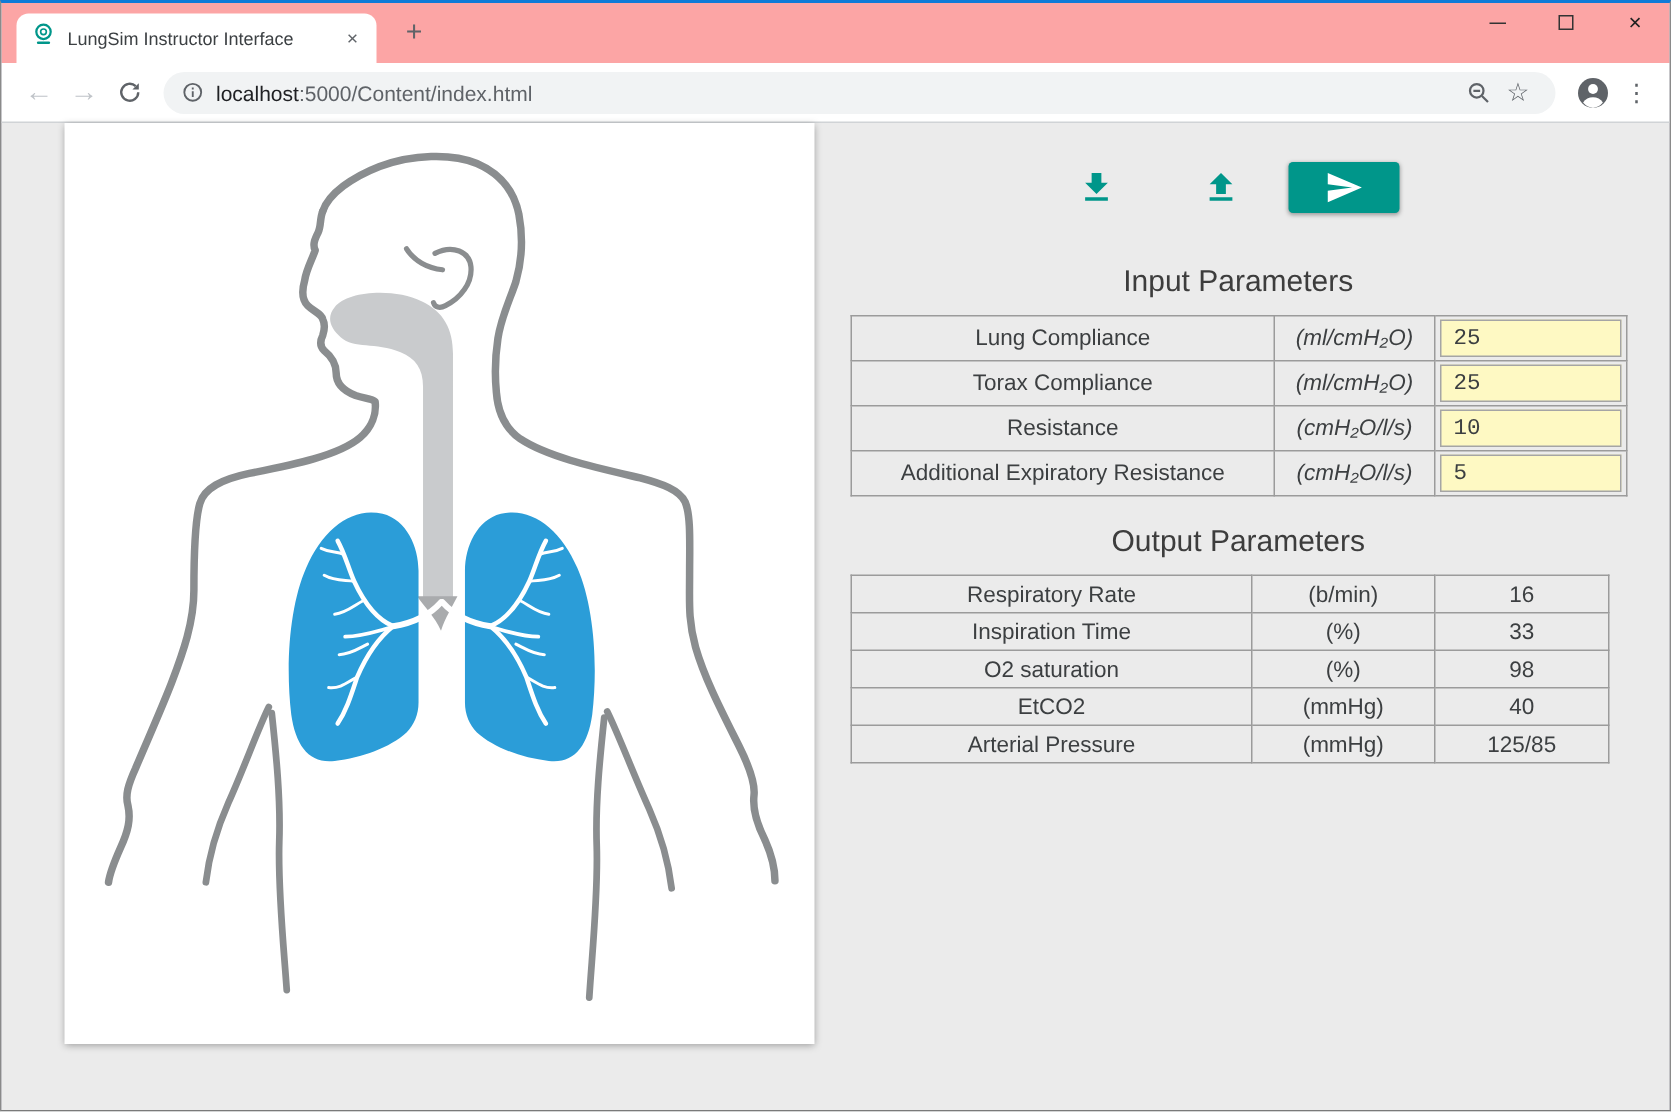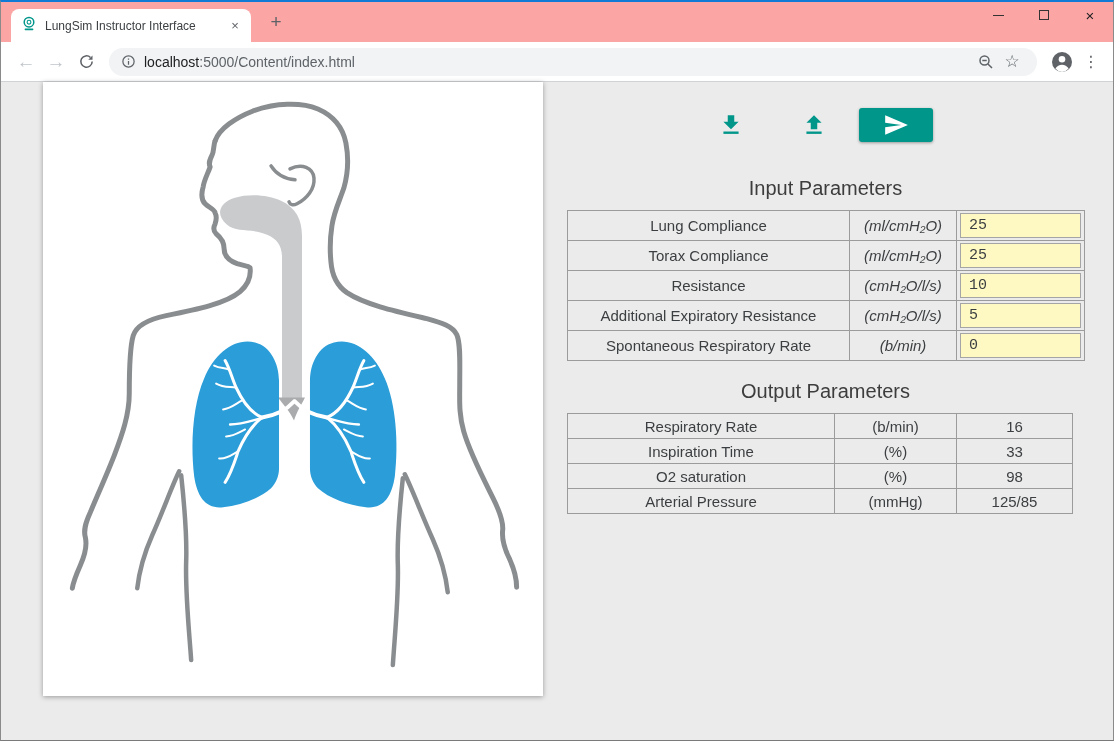--- a/index.html
+++ b/index.html
@@ -220,27 +220,20 @@
             </tr>
 
             <tr>
               <td class="c-label">Additional Expiratory Resistance</td>
               <td class="c-unit">(cmH₂O/l/s)</td>
               <td class="c-val">
                 <input type="text" value="5" style="">
               </td>
             </tr>
 
-            <tr>
-              <td class="c-label">Spontaneous Respiratory Rate</td>
-              <td class="c-unit">(b/min)</td>
-              <td class="c-val">
-                <input type="text" value="0" style="">
-              </td>
-            </tr>
 
 
         </tbody>
       </table>
 
       <h2 class="section-title out-title">Output Parameters</h2>
       <table class="output-table">
         <tbody>
 
             <tr>
@@ -254,20 +247,25 @@
               <td class="c-unit">(%)</td>
               <td class="c-val">33</td>
             </tr>
 
             <tr>
               <td class="c-label">O2 saturation</td>
               <td class="c-unit">(%)</td>
               <td class="c-val">98</td>
             </tr>
 
+            <tr>
+              <td class="c-label">EtCO2</td>
+              <td class="c-unit">(mmHg)</td>
+              <td class="c-val">40</td>
+            </tr>
 
             <tr>
               <td class="c-label">Arterial Pressure</td>
               <td class="c-unit">(mmHg)</td>
               <td class="c-val">125/85</td>
             </tr>
 
         </tbody>
       </table>
 

